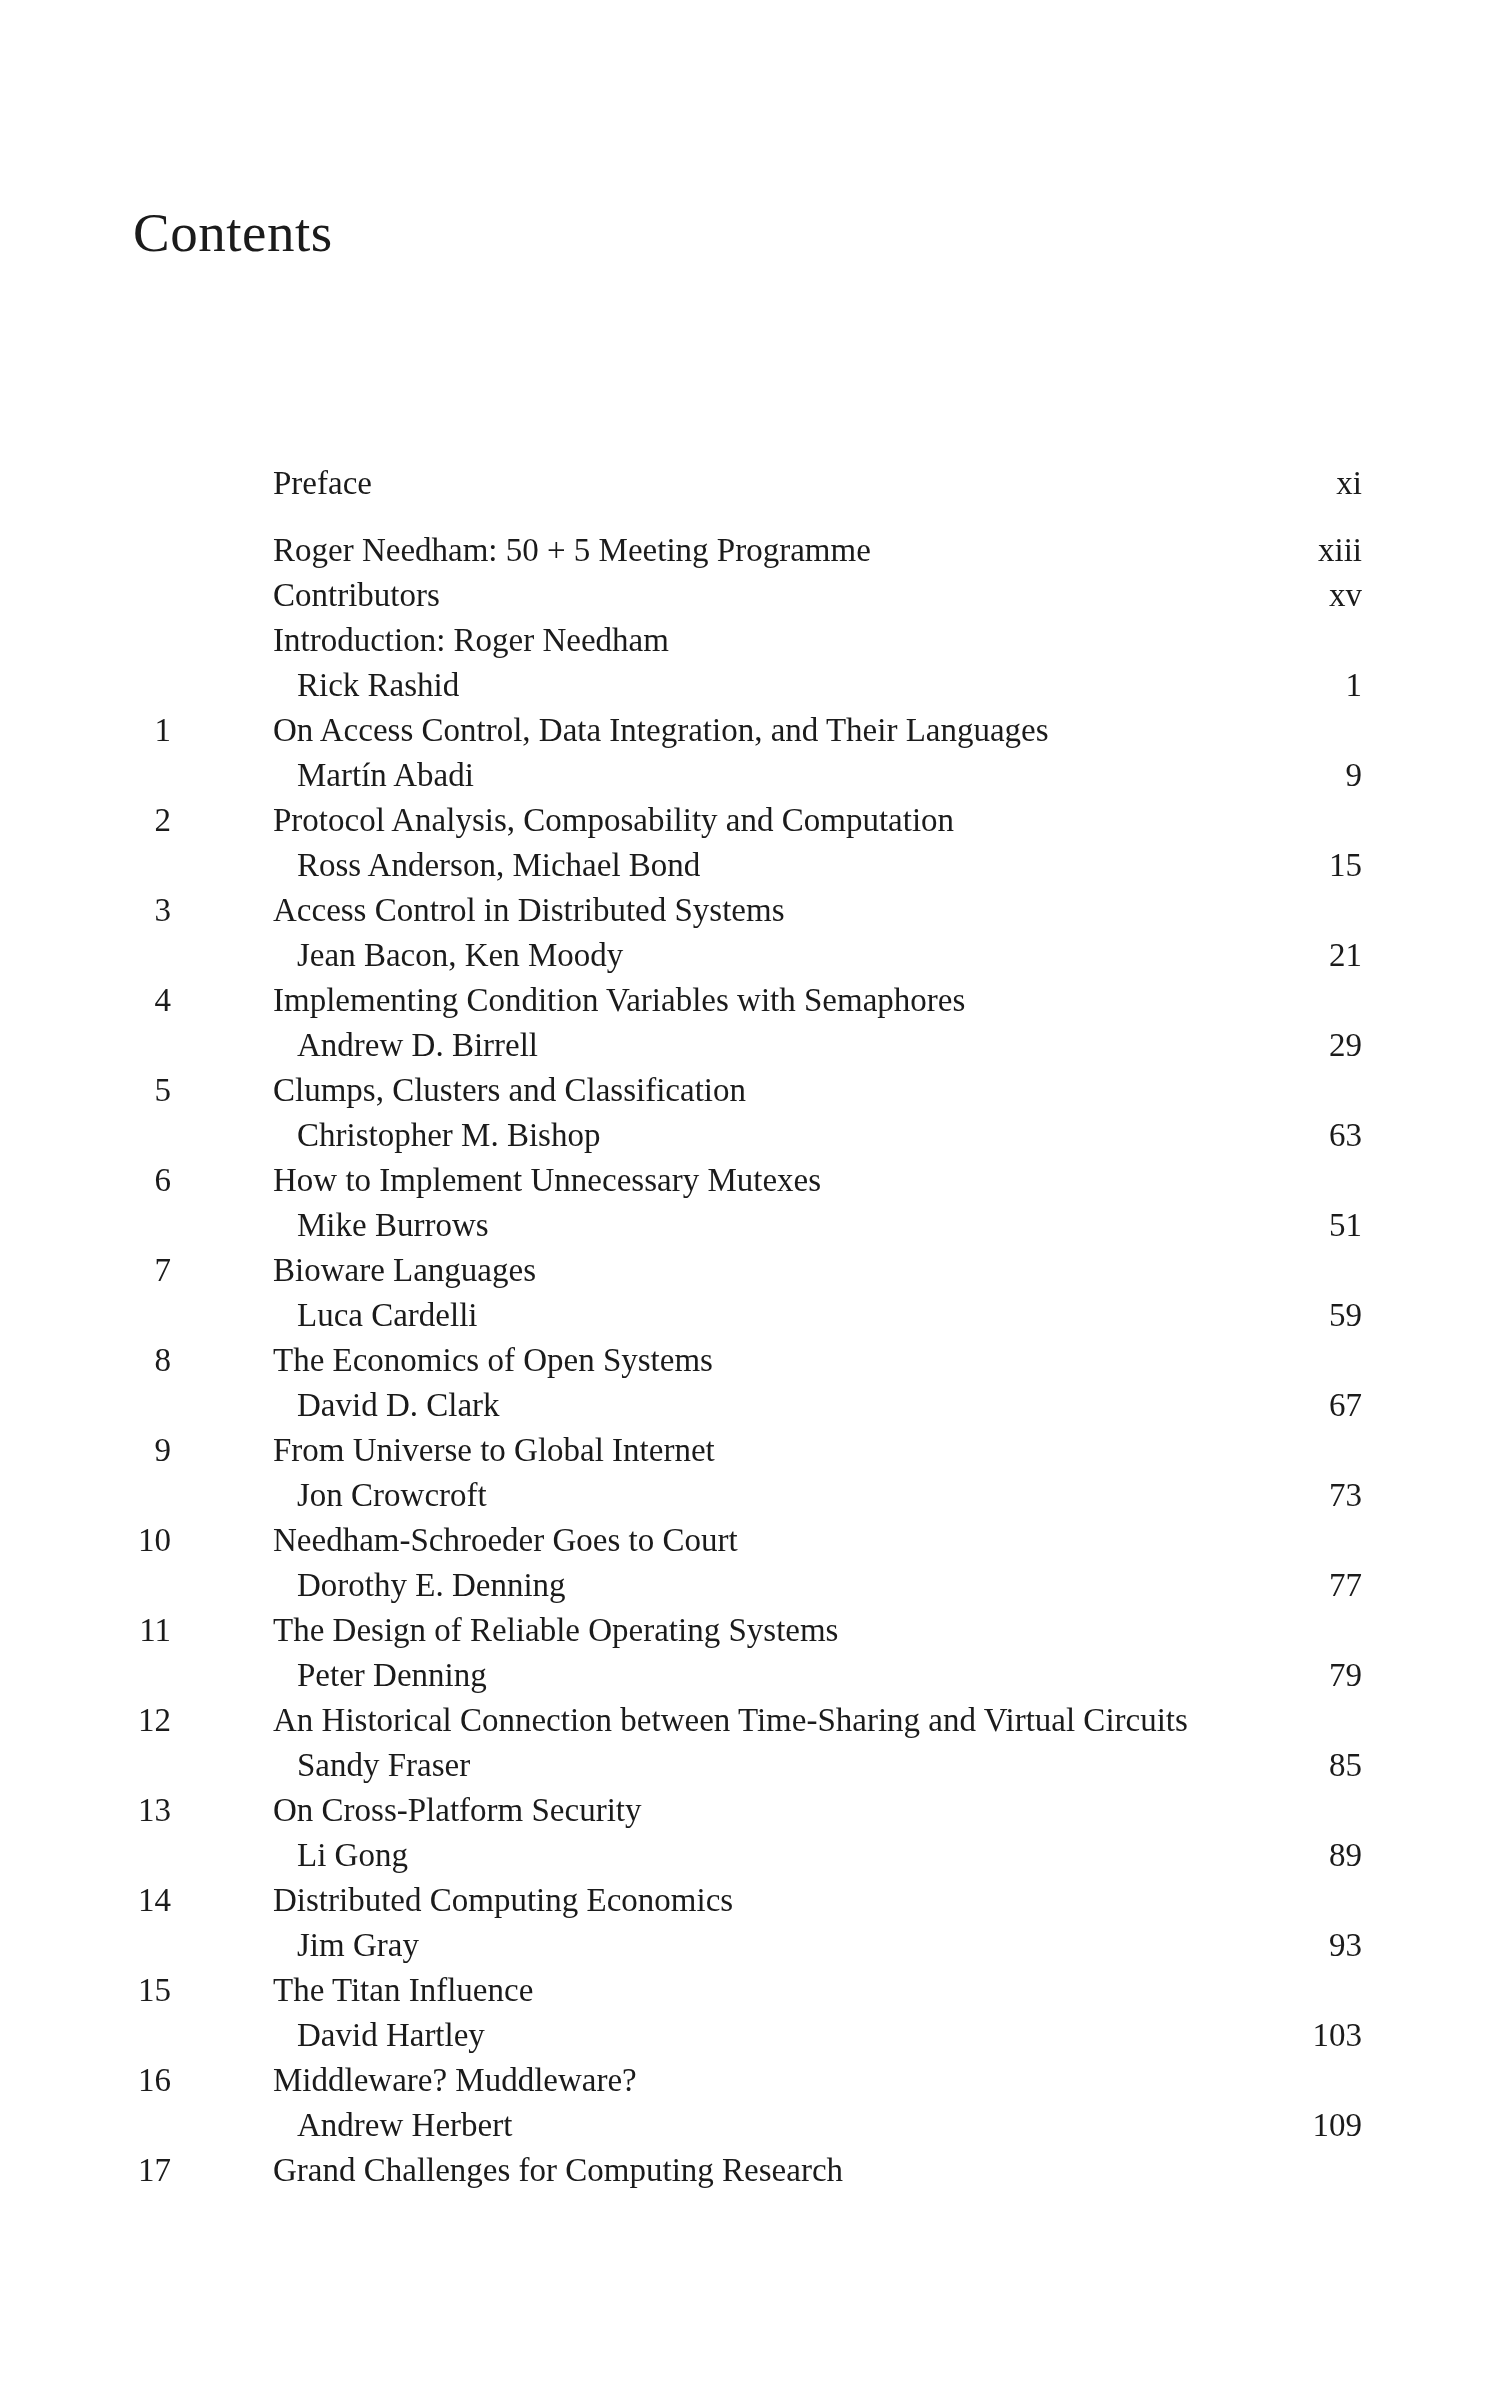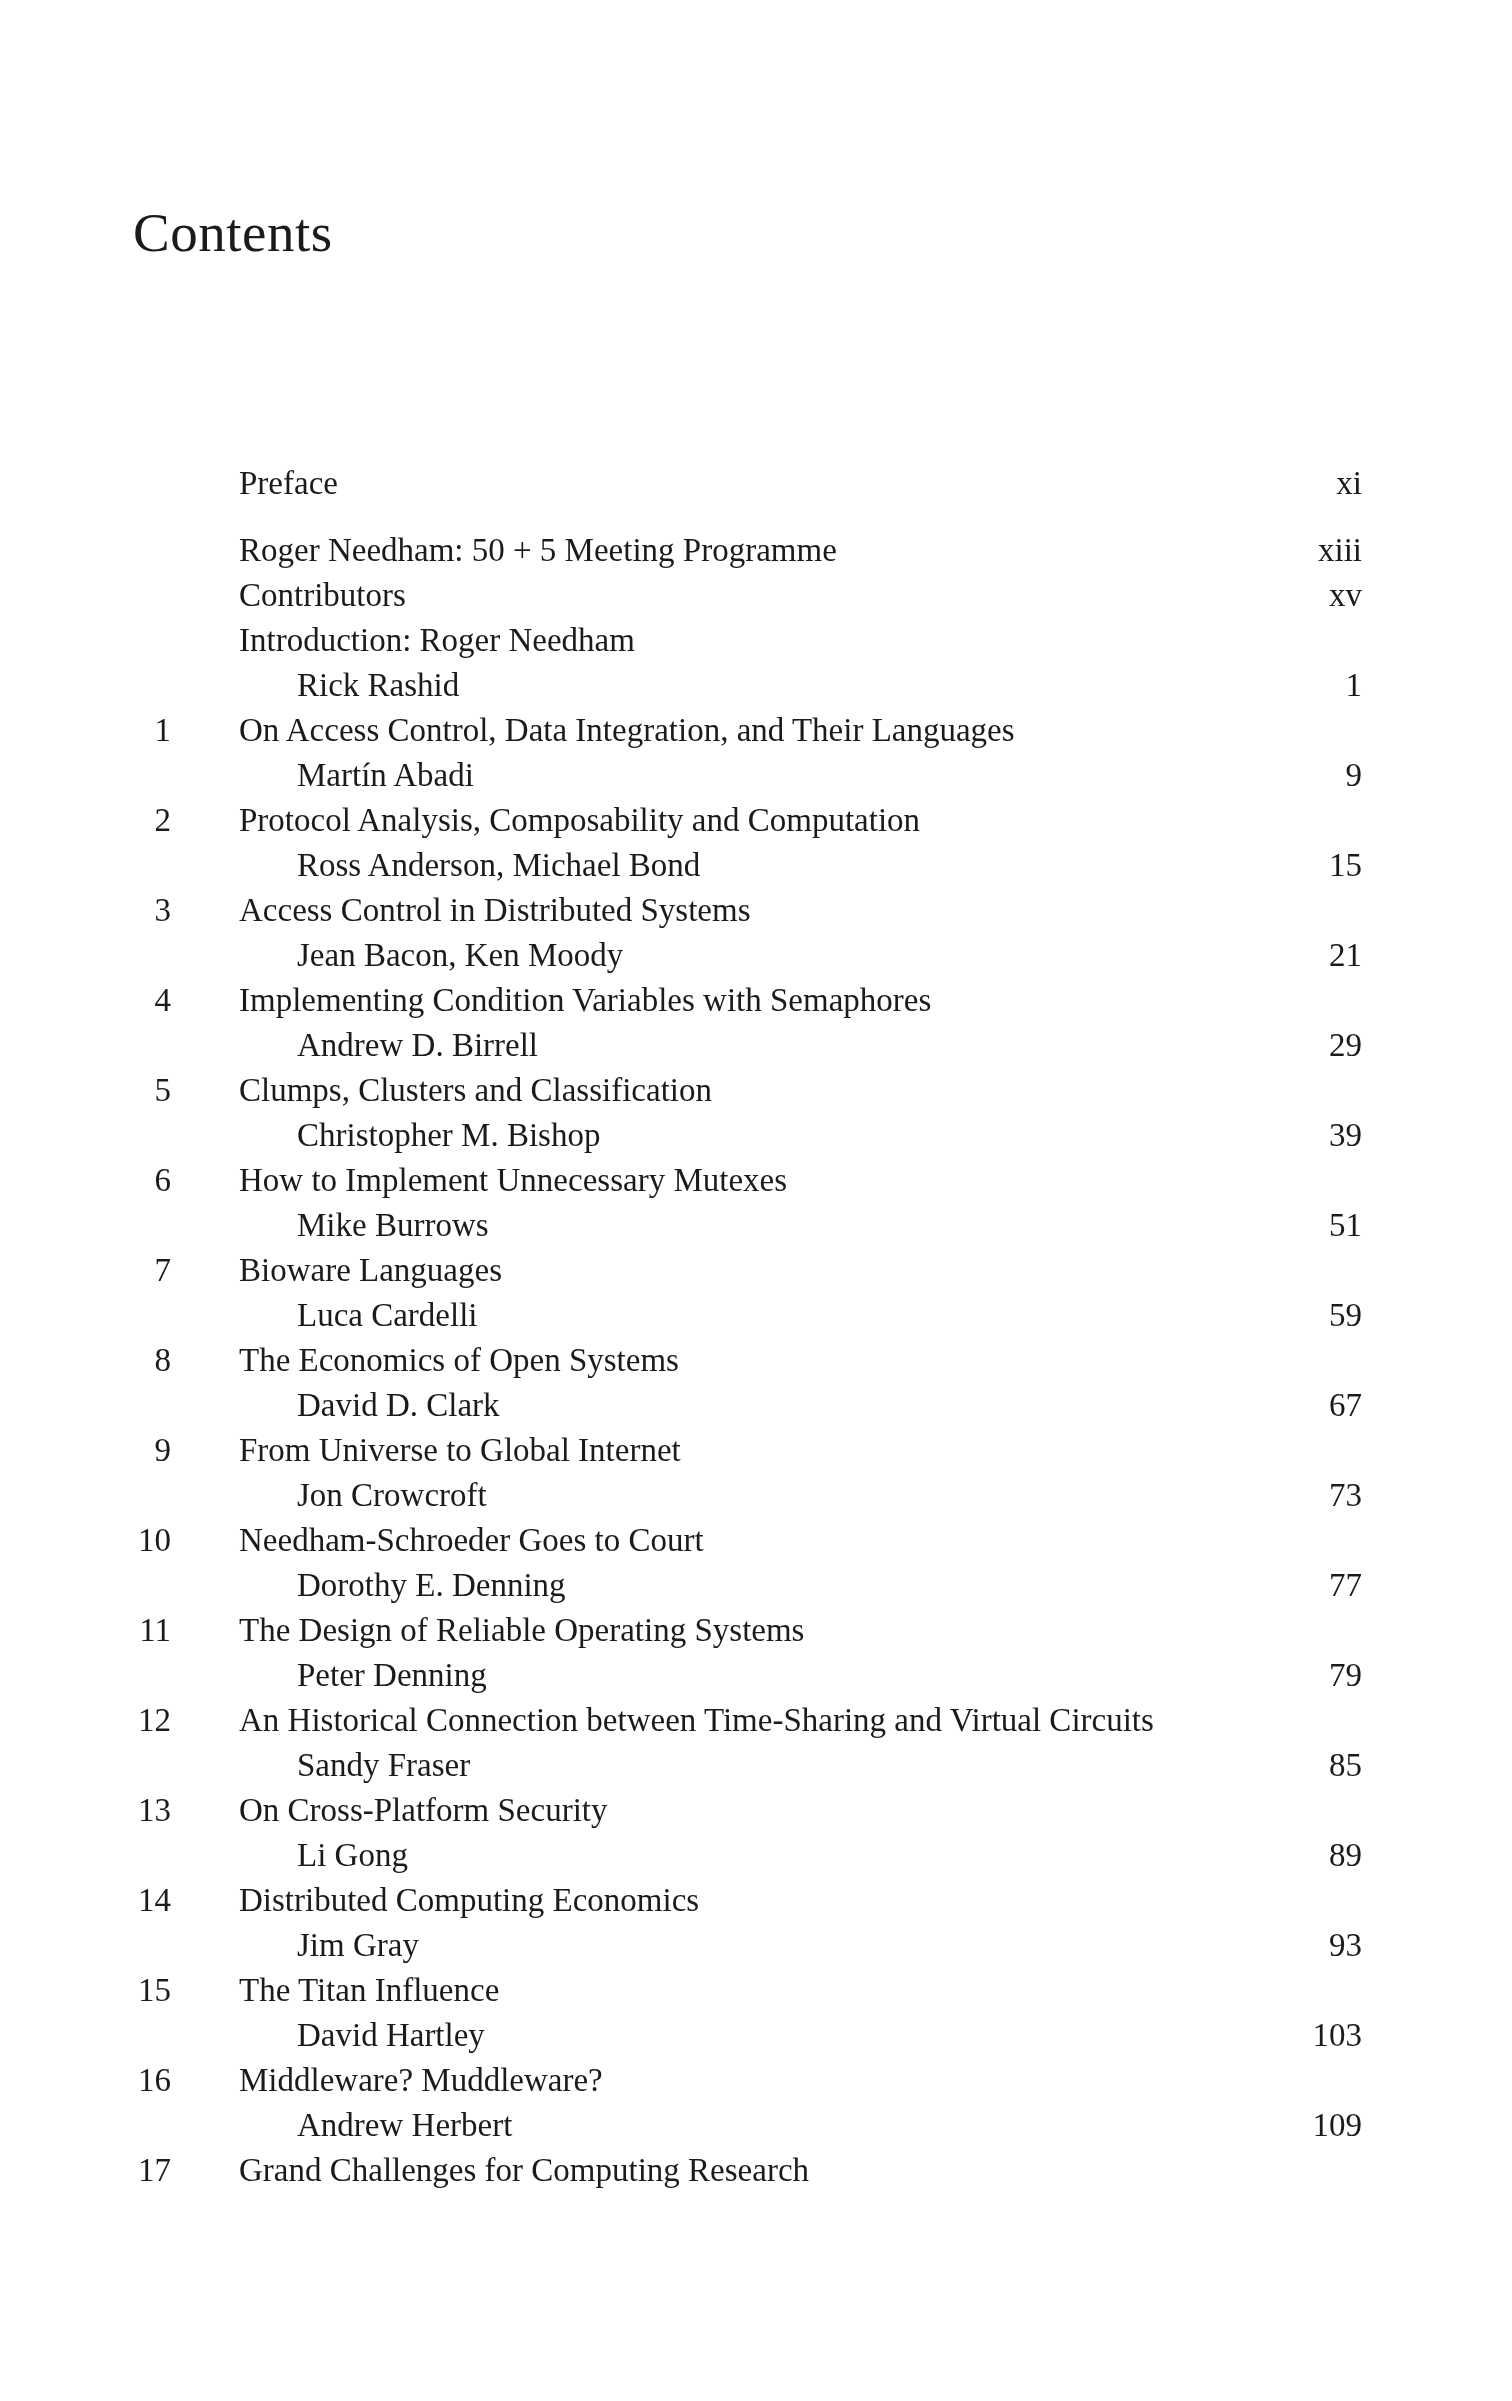--- a/index.html
+++ b/index.html
@@ -38,21 +38,21 @@
   .toc-line {
     display: flex;
     align-items: baseline;
   }
   .num {
     flex: 0 0 38px;
     text-align: right;
     white-space: nowrap;
   }
   .title {
-    margin-left: 68px;
+    margin-left: 102px;
     white-space: nowrap;
   }
   .author-indent {
     flex: 0 0 164px;
   }
   .author {
     white-space: nowrap;
   }
   .spacer {
     flex: 1 1 auto;
@@ -160,21 +160,21 @@
       <div class="toc-entry">
         <div class="toc-line title-line">
           <span class="num">5</span>
           <span class="title">Clumps, Clusters and Classification</span>
           <span class="spacer"></span>
         </div>
         <div class="toc-line author-line">
           <span class="author-indent"></span>
           <span class="author">Christopher M. Bishop</span>
           <span class="spacer"></span>
-          <span class="pagenum">39</span>
+          <span class="pagenum">63</span>
         </div>
       </div>
       <div class="toc-entry">
         <div class="toc-line title-line">
           <span class="num">6</span>
           <span class="title">How to Implement Unnecessary Mutexes</span>
           <span class="spacer"></span>
         </div>
         <div class="toc-line author-line">
           <span class="author-indent"></span>

